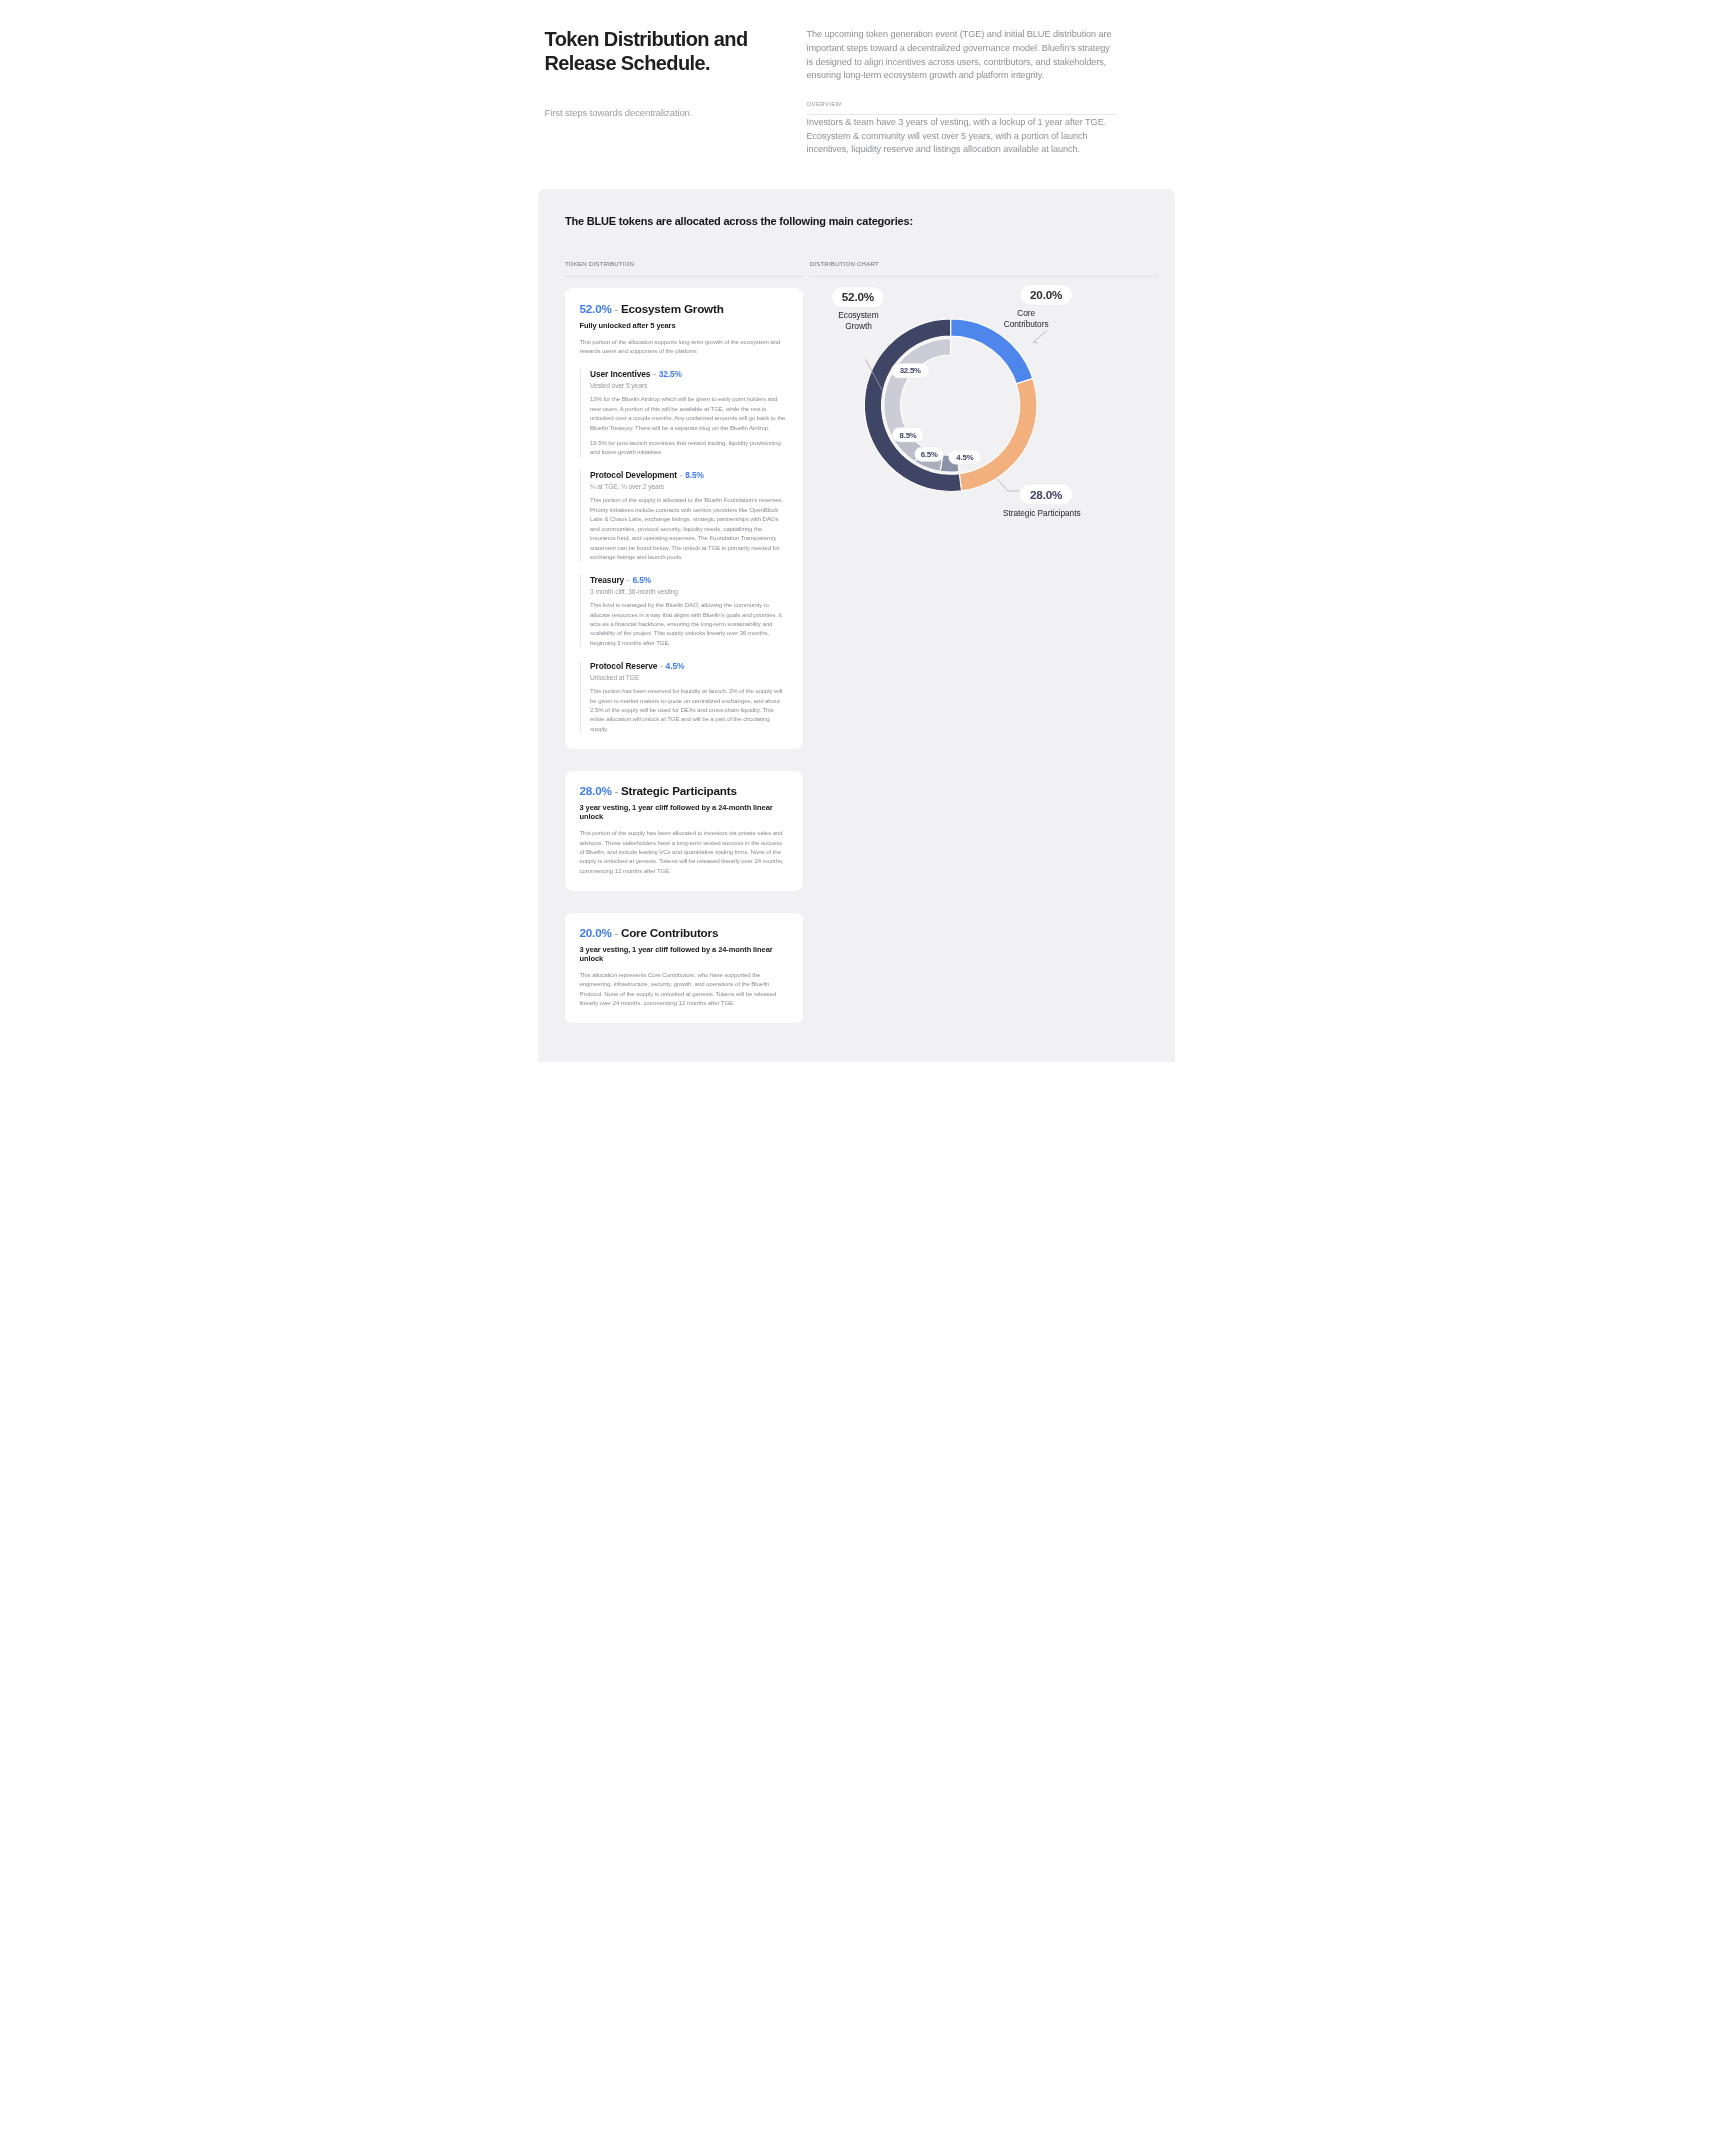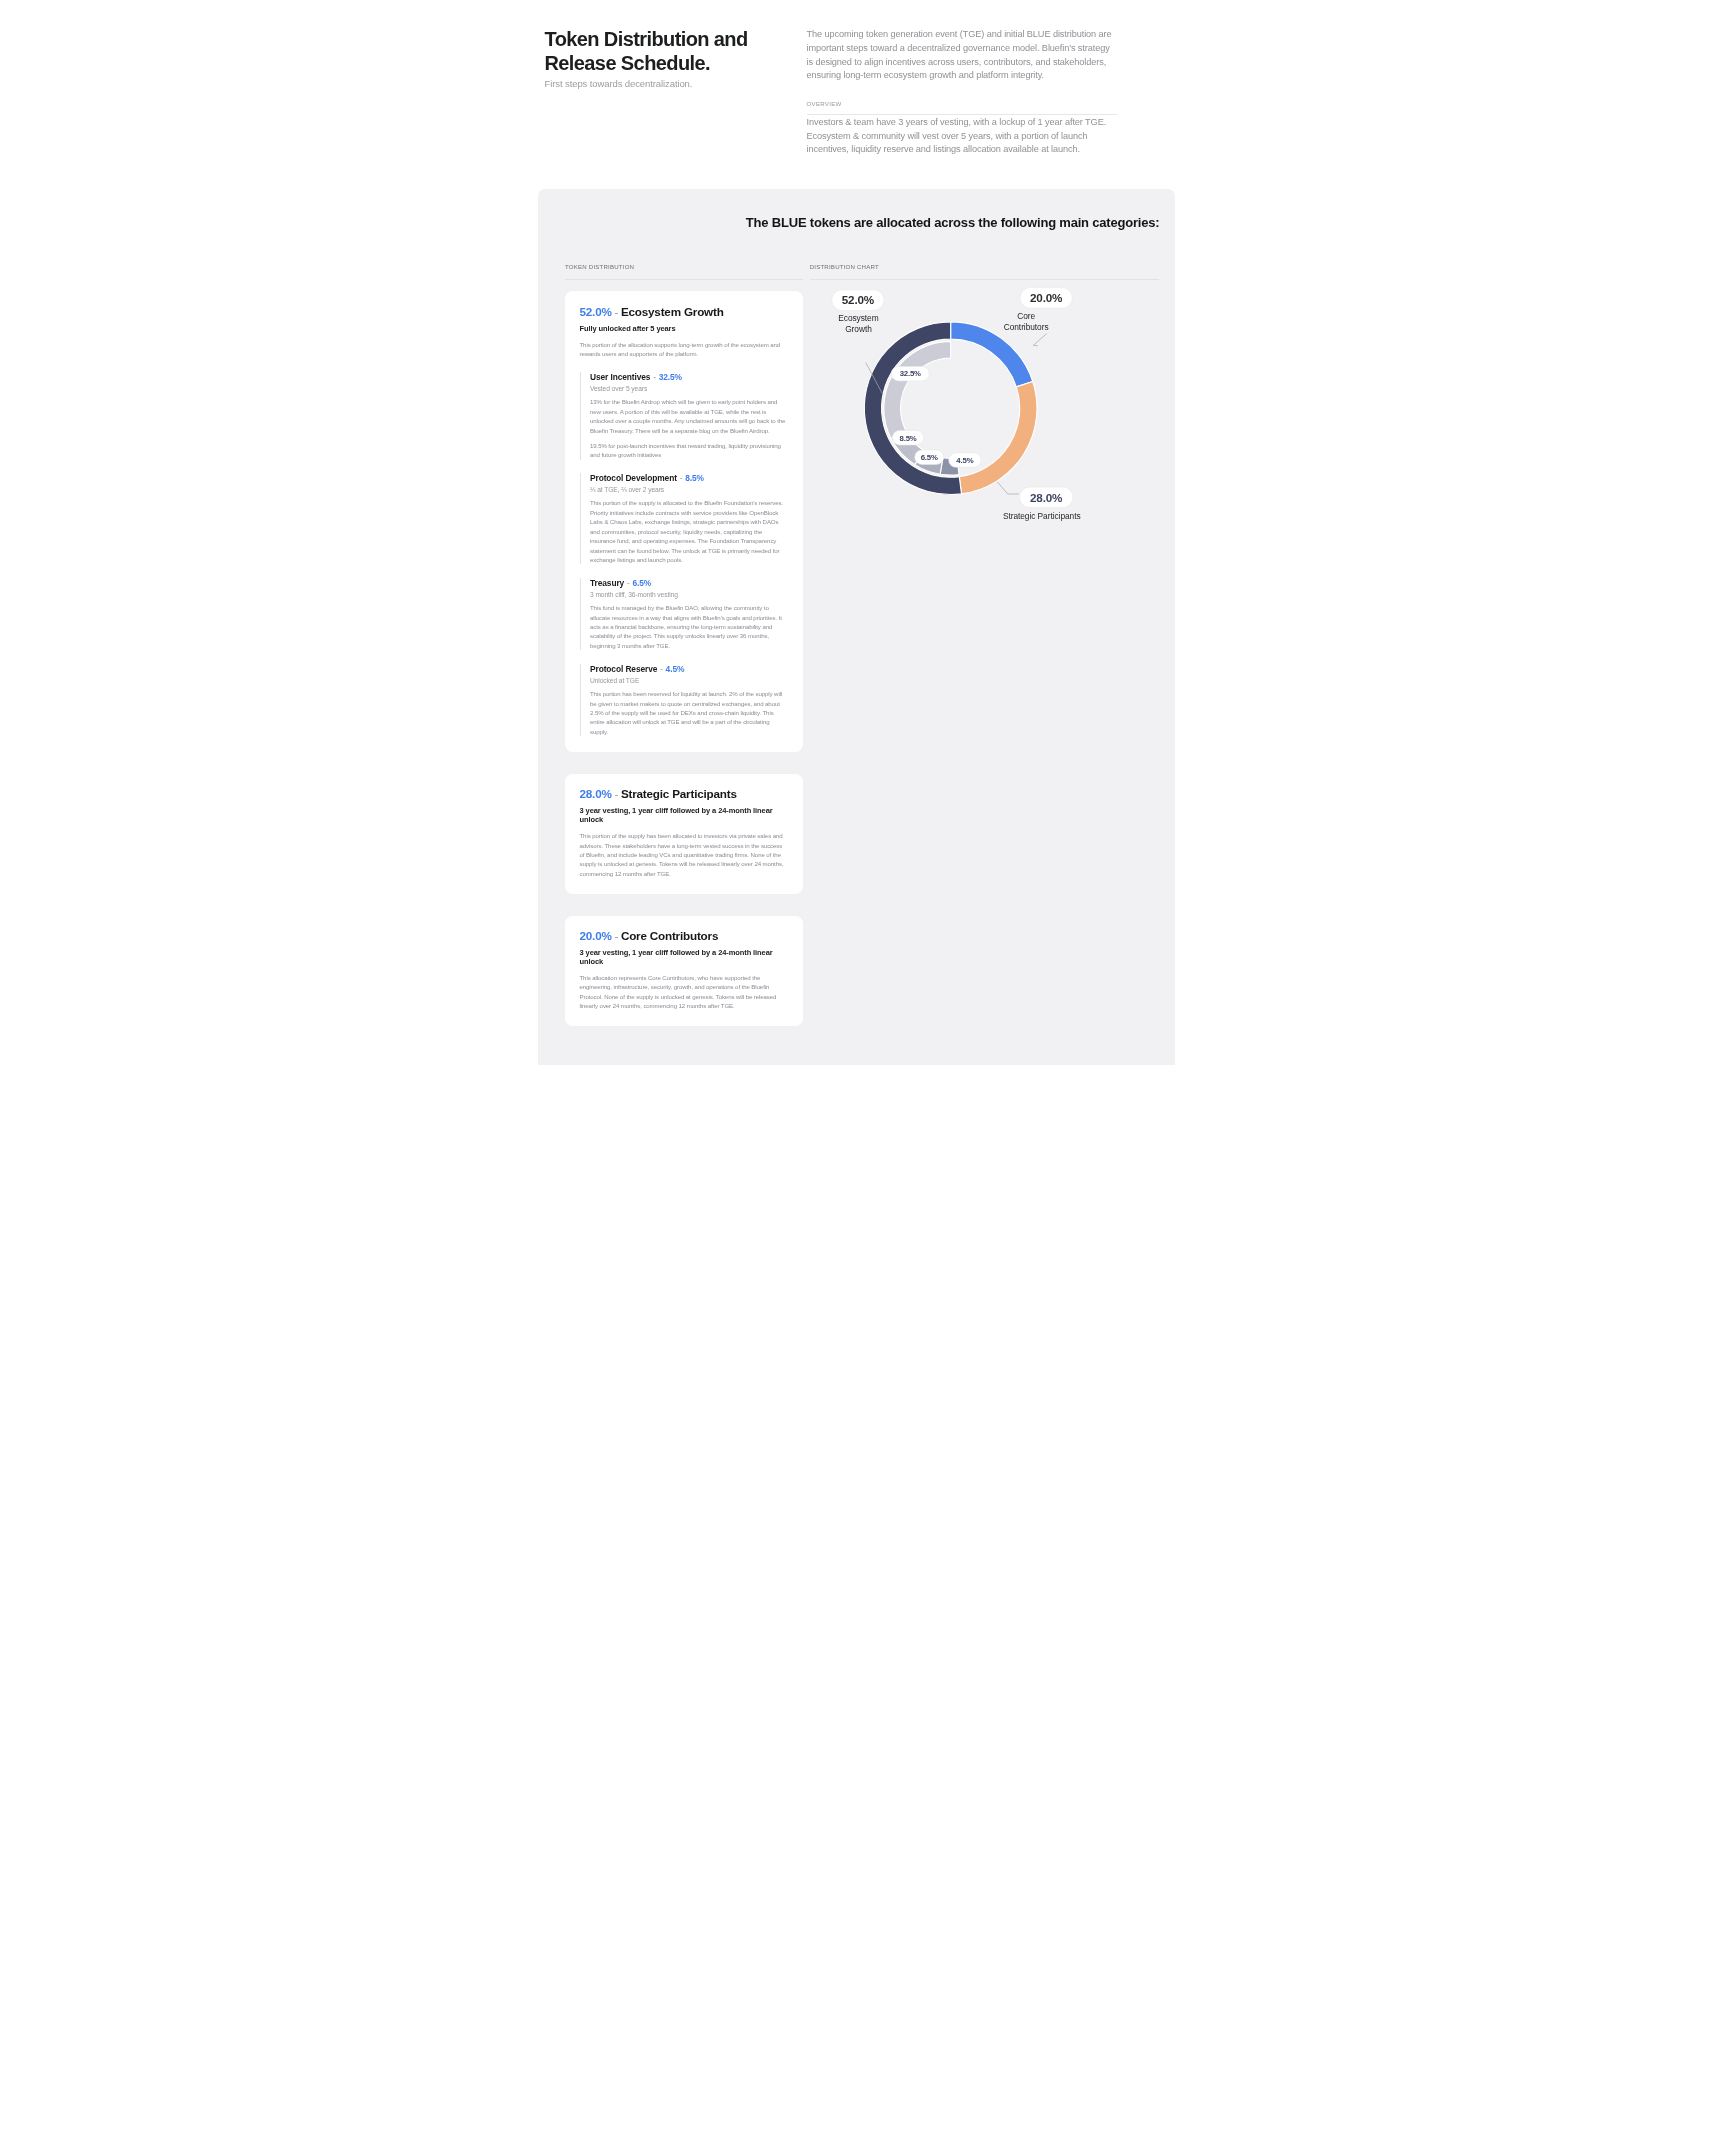--- a/index.html
+++ b/index.html
@@ -6,34 +6,34 @@
   html,body { background:#ffffff; }
   body {
     width:857px; min-height:1075px; margin:0 auto;
     font-family:"Liberation Sans","DejaVu Sans",sans-serif;
     color:#17181a; letter-spacing:-0.1px;
   }
   
   .top { display:flex; justify-content:center; padding:28px 97px 0 45px; }
   .title-block { width:262px; }
   .page-title { font-size:20px; line-height:1.18; font-weight:700; letter-spacing:-0.6px; color:#1d1e20; width:257px; }
-  .page-subtitle { margin-top:3px; font-size:9.5px; color:#9b9da1; }
+  .page-subtitle { margin-top:32px; font-size:9.5px; color:#9b9da1; }
   .right-block { width:310px; }
   .intro { font-size:9.2px; line-height:1.5; color:#8f9195; }
   .overview-label { margin-top:16.7px; font-size:6.1px; letter-spacing:0.3px; color:#97999d; }
   .overview-hr { border:none; border-top:0.6px solid #e7e7ea; margin-top:6.7px; }
   .ov-rows { margin-top:12.3px; }
   .ov-row { margin-bottom:7.3px; font-size:9.2px; }
   .ov-row .lbl { font-weight:700; color:#1f2024; letter-spacing:-0.2px; }
   .ov-row .val { color:#9a9c9f; margin-left:2.8px; }
   .vesting-note { margin-top:1.7px; font-size:9.2px; line-height:1.47; color:#8f9195; }
   
   .panel { margin:32px 110px 0; background:#f1f1f3; border-radius:6.7px 6.7px 0 0;
            padding:26px 15.6px 39px 27px; }
-  .panel-heading { text-align:right; font-size:13px; font-weight:700; letter-spacing:-0.2px; color:#141519; }
+  .panel-heading { text-align:left; font-size:11px; font-weight:700; letter-spacing:-0.2px; color:#141519; }
   .columns { display:flex; gap:6.7px; margin-top:33px; }
   .col-left { width:238px; flex:none; }
   .col-right { flex:1; min-width:0; }
   .col-label { font-size:6.1px; letter-spacing:0.2px; color:#6f7076; }
   .col-hr { border:none; border-top:0.6px solid #e2e2e5; margin-top:9px; }
   
   .card { background:#ffffff; border-radius:7.8px; padding:13.4px 14.5px 15.6px; margin-top:11.7px; }
   .card ~ .card { margin-top:22px; }
   .card-head { font-size:11.7px; font-weight:700; letter-spacing:-0.2px; color:#17181a; }
   .pct { color:#3f7de9; }

